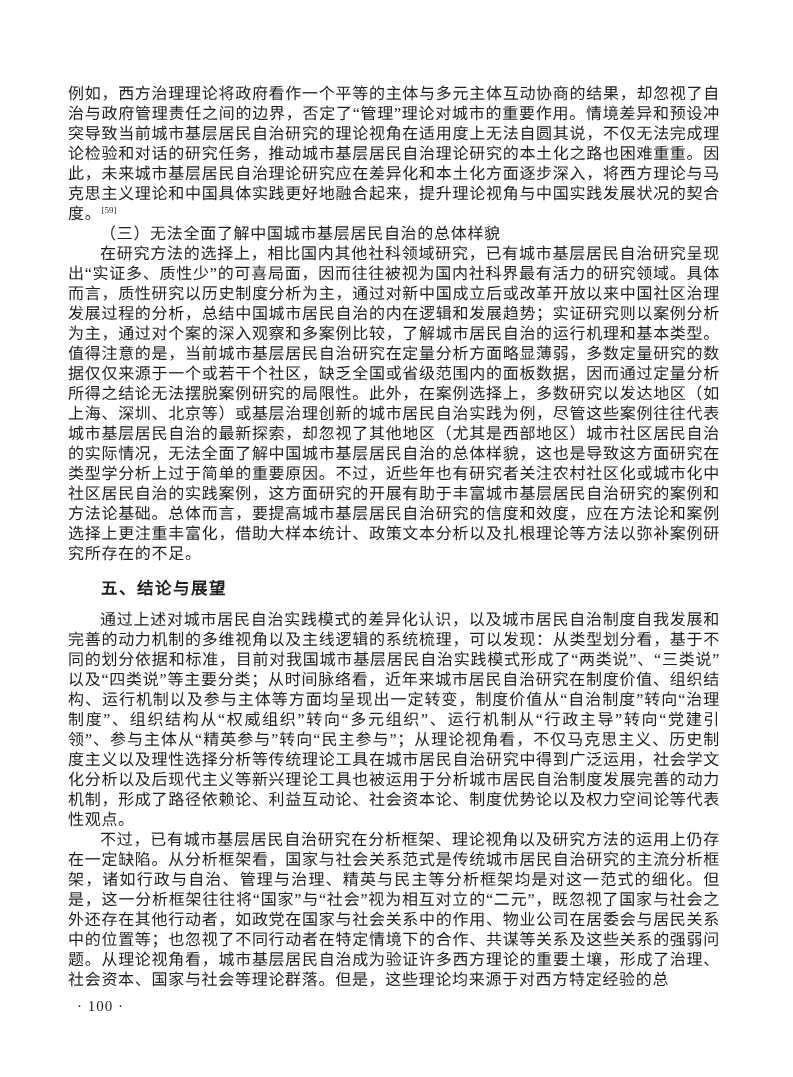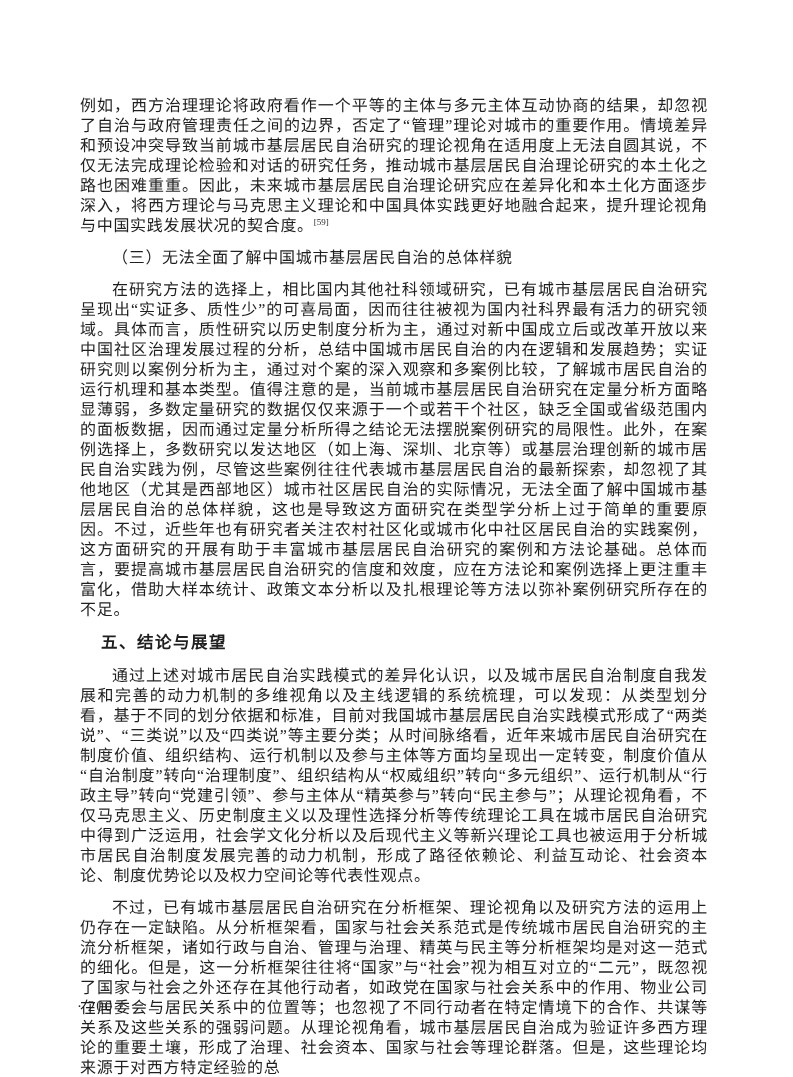--- a/index.html
+++ b/index.html
@@ -21,40 +21,40 @@
     left: 68px;
     top: 84px;
     width: 652px;
     font-size: 16px;
     line-height: 20px;
     letter-spacing: 0.7px;
     text-align: justify;
     text-justify: inter-ideograph;
   }
   .text-block p {
-    margin: 12px;
+    margin: 0;
     text-indent: 2em;
   }
   .text-block p.no-indent {
     text-indent: 0;
   }
   sup.fnref {
     font-size: 9px;
     letter-spacing: 0;
     vertical-align: super;
     line-height: 0;
   }
   h2.section-heading {
     margin: 14px 0 12px 0;
     font-size: 16.5px;
     line-height: 20px;
     font-weight: bold;
     text-indent: 2em;
     letter-spacing: 1.5px;
-    font-family: Liberation Mono, monospace;
+    font-family: Liberation Sans, sans-serif;
   }
   .page-footer {
     position: absolute;
     left: 77px;
     top: 998px;
     font-size: 15px;
     letter-spacing: 1px;
     color: #1f1f1f;
   }
 </style>
@@ -72,15 +72,15 @@
     <p>在研究方法的选择上，相比国内其他社科领域研究，已有城市基层居民自治研究呈现出“实证多、质性少”的可喜局面，因而往往被视为国内社科界最有活力的研究领域。具体而言，质性研究以历史制度分析为主，通过对新中国成立后或改革开放以来中国社区治理发展过程的分析，总结中国城市居民自治的内在逻辑和发展趋势；实证研究则以案例分析为主，通过对个案的深入观察和多案例比较，了解城市居民自治的运行机理和基本类型。值得注意的是，当前城市基层居民自治研究在定量分析方面略显薄弱，多数定量研究的数据仅仅来源于一个或若干个社区，缺乏全国或省级范围内的面板数据，因而通过定量分析所得之结论无法摆脱案例研究的局限性。此外，在案例选择上，多数研究以发达地区（如上海、深圳、北京等）或基层治理创新的城市居民自治实践为例，尽管这些案例往往代表城市基层居民自治的最新探索，却忽视了其他地区（尤其是西部地区）城市社区居民自治的实际情况，无法全面了解中国城市基层居民自治的总体样貌，这也是导致这方面研究在类型学分析上过于简单的重要原因。不过，近些年也有研究者关注农村社区化或城市化中社区居民自治的实践案例，这方面研究的开展有助于丰富城市基层居民自治研究的案例和方法论基础。总体而言，要提高城市基层居民自治研究的信度和效度，应在方法论和案例选择上更注重丰富化，借助大样本统计、政策文本分析以及扎根理论等方法以弥补案例研究所存在的不足。</p>
 
     <h2 class="section-heading">五、结论与展望</h2>
 
     <p>通过上述对城市居民自治实践模式的差异化认识，以及城市居民自治制度自我发展和完善的动力机制的多维视角以及主线逻辑的系统梳理，可以发现：从类型划分看，基于不同的划分依据和标准，目前对我国城市基层居民自治实践模式形成了“两类说”、“三类说”以及“四类说”等主要分类；从时间脉络看，近年来城市居民自治研究在制度价值、组织结构、运行机制以及参与主体等方面均呈现出一定转变，制度价值从“自治制度”转向“治理制度”、组织结构从“权威组织”转向“多元组织”、运行机制从“行政主导”转向“党建引领”、参与主体从“精英参与”转向“民主参与”；从理论视角看，不仅马克思主义、历史制度主义以及理性选择分析等传统理论工具在城市居民自治研究中得到广泛运用，社会学文化分析以及后现代主义等新兴理论工具也被运用于分析城市居民自治制度发展完善的动力机制，形成了路径依赖论、利益互动论、社会资本论、制度优势论以及权力空间论等代表性观点。</p>
 
     <p>不过，已有城市基层居民自治研究在分析框架、理论视角以及研究方法的运用上仍存在一定缺陷。从分析框架看，国家与社会关系范式是传统城市居民自治研究的主流分析框架，诸如行政与自治、管理与治理、精英与民主等分析框架均是对这一范式的细化。但是，这一分析框架往往将“国家”与“社会”视为相互对立的“二元”，既忽视了国家与社会之外还存在其他行动者，如政党在国家与社会关系中的作用、物业公司在居委会与居民关系中的位置等；也忽视了不同行动者在特定情境下的合作、共谋等关系及这些关系的强弱问题。从理论视角看，城市基层居民自治成为验证许多西方理论的重要土壤，形成了治理、社会资本、国家与社会等理论群落。但是，这些理论均来源于对西方特定经验的总</p>
 
   </div>
 
-  <div class="page-footer">· 200 ·</div>
+  <div class="page-footer">· 100 ·</div>
 
 </div>
 
 </body></html>

